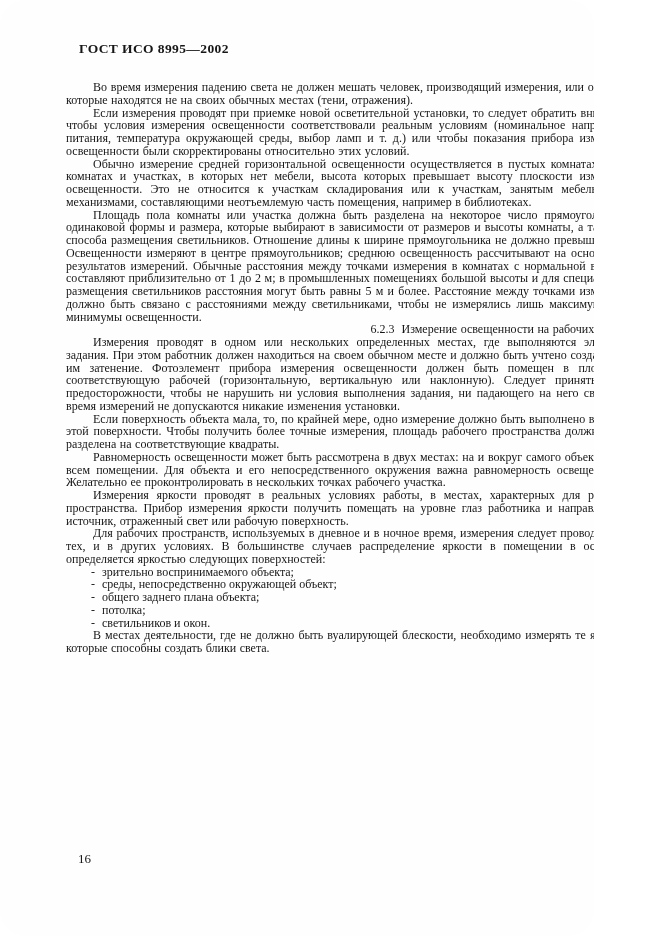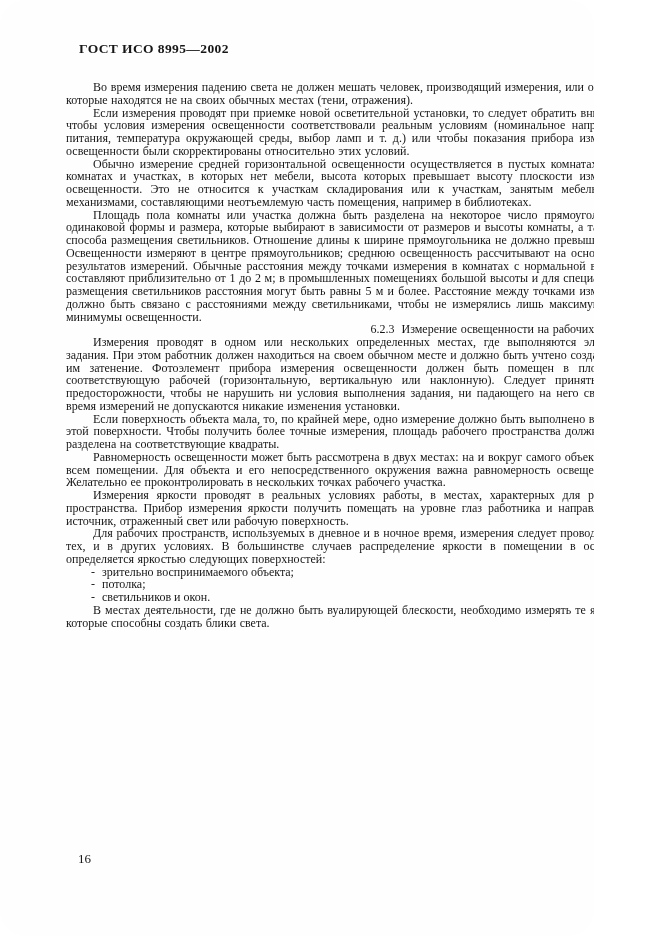--- a/index.html
+++ b/index.html
@@ -100,20 +100,26 @@
 
     <p>Измерения яркости проводят в реальных условиях работы, в местах, характерных для рабочего пространства. Прибор измерения яркости получить помещать на уровне глаз работника и направлять на источник, отраженный свет или рабочую поверхность.</p>
 
     <p>Для рабочих пространств, используемых в дневное и в ночное время, измерения следует проводить и в тех, и в других условиях. В большинстве случаев распределение яркости в помещении в основном определяется яркостью следующих поверхностей:</p>
 
     <ul class="bullet-list">
       <li class="bullet-item">
         <span class="marker">-</span><span>зрительно воспринимаемого объекта;</span>
       </li>
       <li class="bullet-item">
+        <span class="marker">-</span><span>среды, непосредственно окружающей объект;</span>
+      </li>
+      <li class="bullet-item">
+        <span class="marker">-</span><span>общего заднего плана объекта;</span>
+      </li>
+      <li class="bullet-item">
         <span class="marker">-</span><span>потолка;</span>
       </li>
       <li class="bullet-item">
         <span class="marker">-</span><span>светильников и окон.</span>
       </li>
     </ul>
 
     <p>В местах деятельности, где не должно быть вуалирующей блескости, необходимо измерять те яркости, которые способны создать блики света.</p>
 
   </div>

